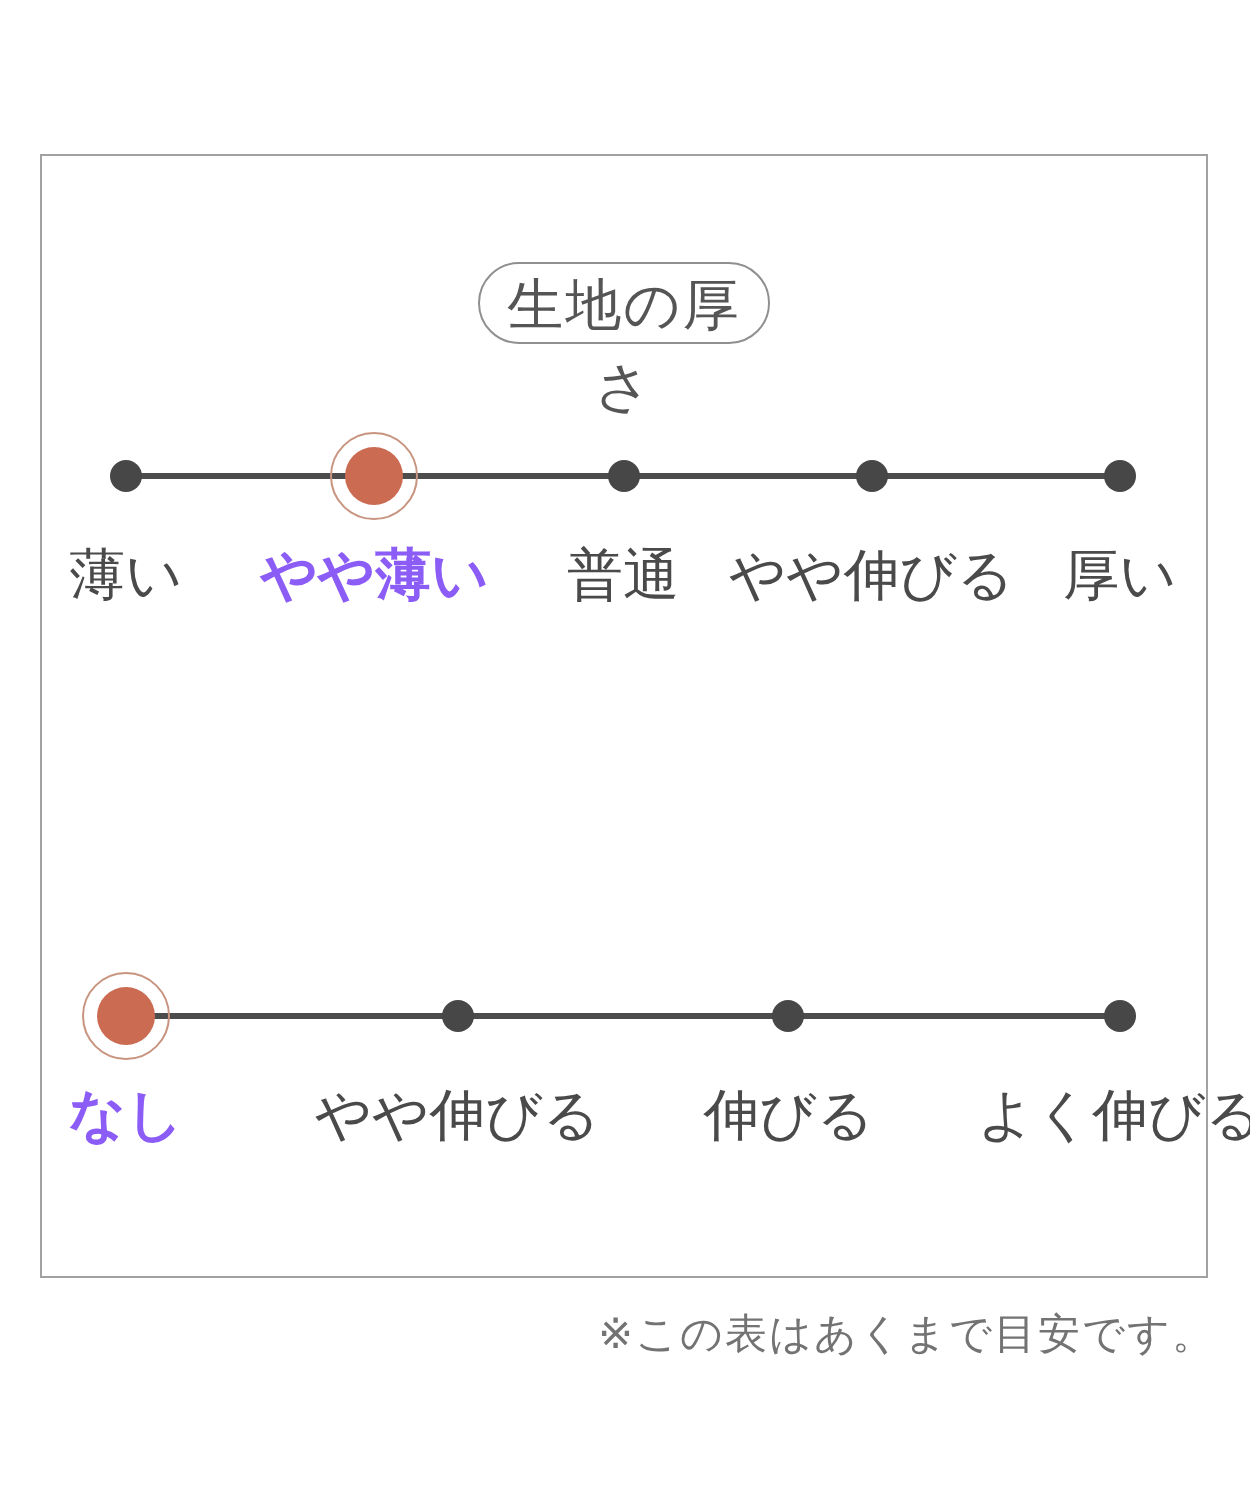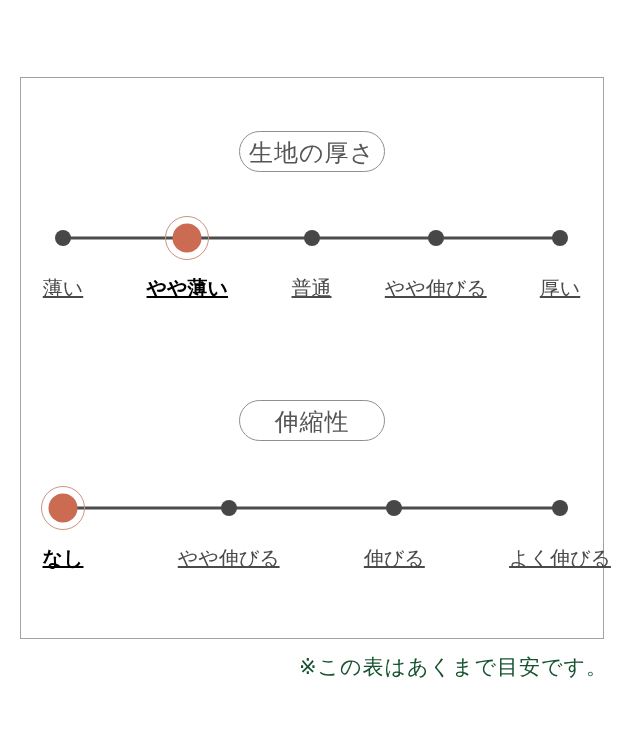--- a/index.html
+++ b/index.html
@@ -25,21 +25,21 @@
     position: absolute;
     left: 50%;
     transform: translateX(-50%);
     width: 146px;
     height: 41px;
     line-height: 41px;
     text-align: center;
     border: 1.5px solid #8f8f8f;
     border-radius: 22px;
     box-sizing: border-box;
-    font-size: 24px;
+    font-size: 28px;
     color: #555555;
     letter-spacing: 1px;
     background: #ffffff;
   }
   .pill.p0 { top: 53px; }
   .pill.p1 { top: 322px; }
   .scale {
     position: absolute;
     left: 42px;
     width: 497px;
@@ -78,36 +78,35 @@
     border: 1.5px solid #c8947f;
     border-radius: 50%;
     box-sizing: border-box;
     transform: translate(-50%, -50%);
     background: transparent;
   }
   .opt-label {
     position: absolute;
     top: 37px;
     transform: translateX(-50%);
-    font-size: 20px;
+    font-size: 28px;
     line-height: 26px;
     color: #4a4a4a;
     white-space: nowrap;
-    text-decoration: underline;
   }
   .opt-label.sel {
     font-weight: bold;
-    color: #000000;
+    color: #8b5cf6;
   }
   .footnote {
     position: absolute;
     right: 17px;
     top: 653px;
     font-size: 21px;
-    color: #14532d;
+    color: #737373;
     white-space: nowrap;
     letter-spacing: 1px;
     margin-left: 32px;
   }
 </style>
 </head>
 <body>
 
 <div class="canvas">
   <div class="panel">
@@ -121,21 +120,20 @@
         <div class="dot sel" style="left: 25%;"></div>
         <div class="opt-label sel" style="left: 25%;">やや薄い</div>
         <div class="dot" style="left: 50%;"></div>
         <div class="opt-label" style="left: 50%; text-align: center;">普通</div>
         <div class="dot" style="left: 75%;"></div>
         <div class="opt-label" style="left: 75%;">やや伸びる</div>
         <div class="dot" style="left: 100%;"></div>
         <div class="opt-label" style="left: 100%;">厚い</div>
       </div>
 
-    <div class="pill p1">伸縮性</div>
     <div class="scale s1">
       <div class="line"></div>
     <div class="ring" style="left: 0%;"></div>
         <div class="dot sel" style="left: 0%;"></div>
         <div class="opt-label sel" style="left: 0%; text-align: center;">なし</div>
         <div class="dot" style="left: 33.3333%;"></div>
         <div class="opt-label" style="left: 33.3333%;">やや伸びる</div>
         <div class="dot" style="left: 66.6667%;"></div>
         <div class="opt-label" style="left: 66.6667%; text-align: right;">伸びる</div>
         <div class="dot" style="left: 100%;"></div>

